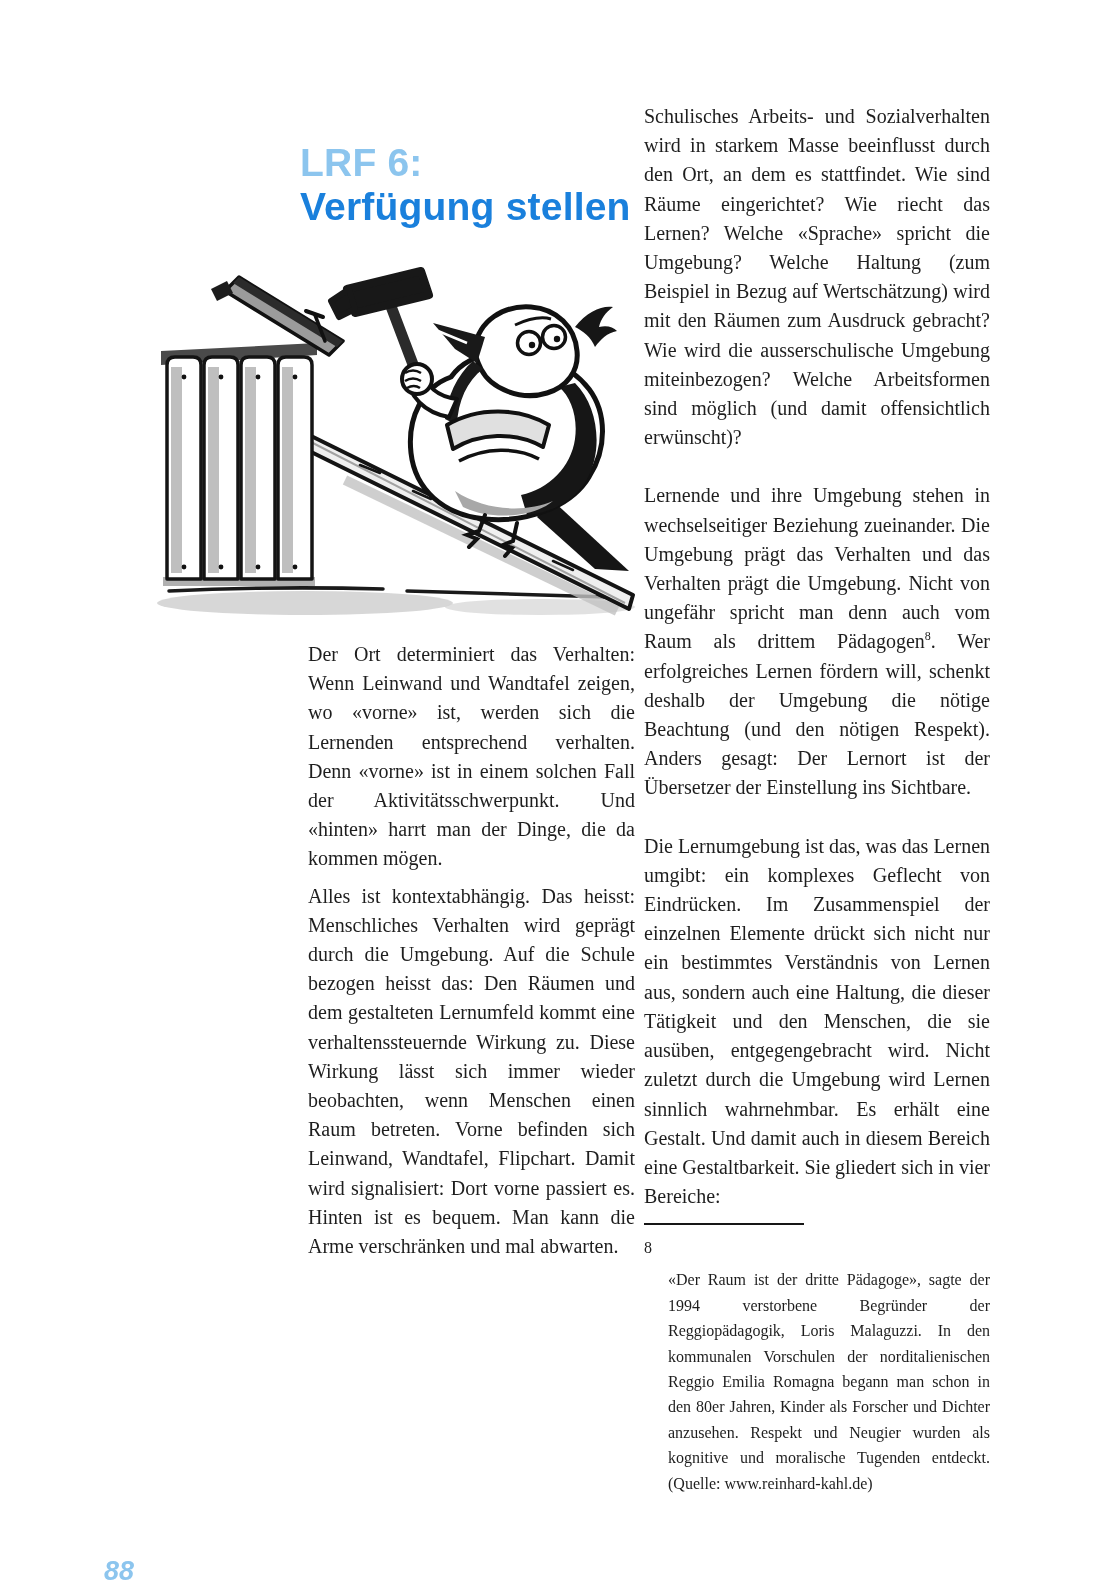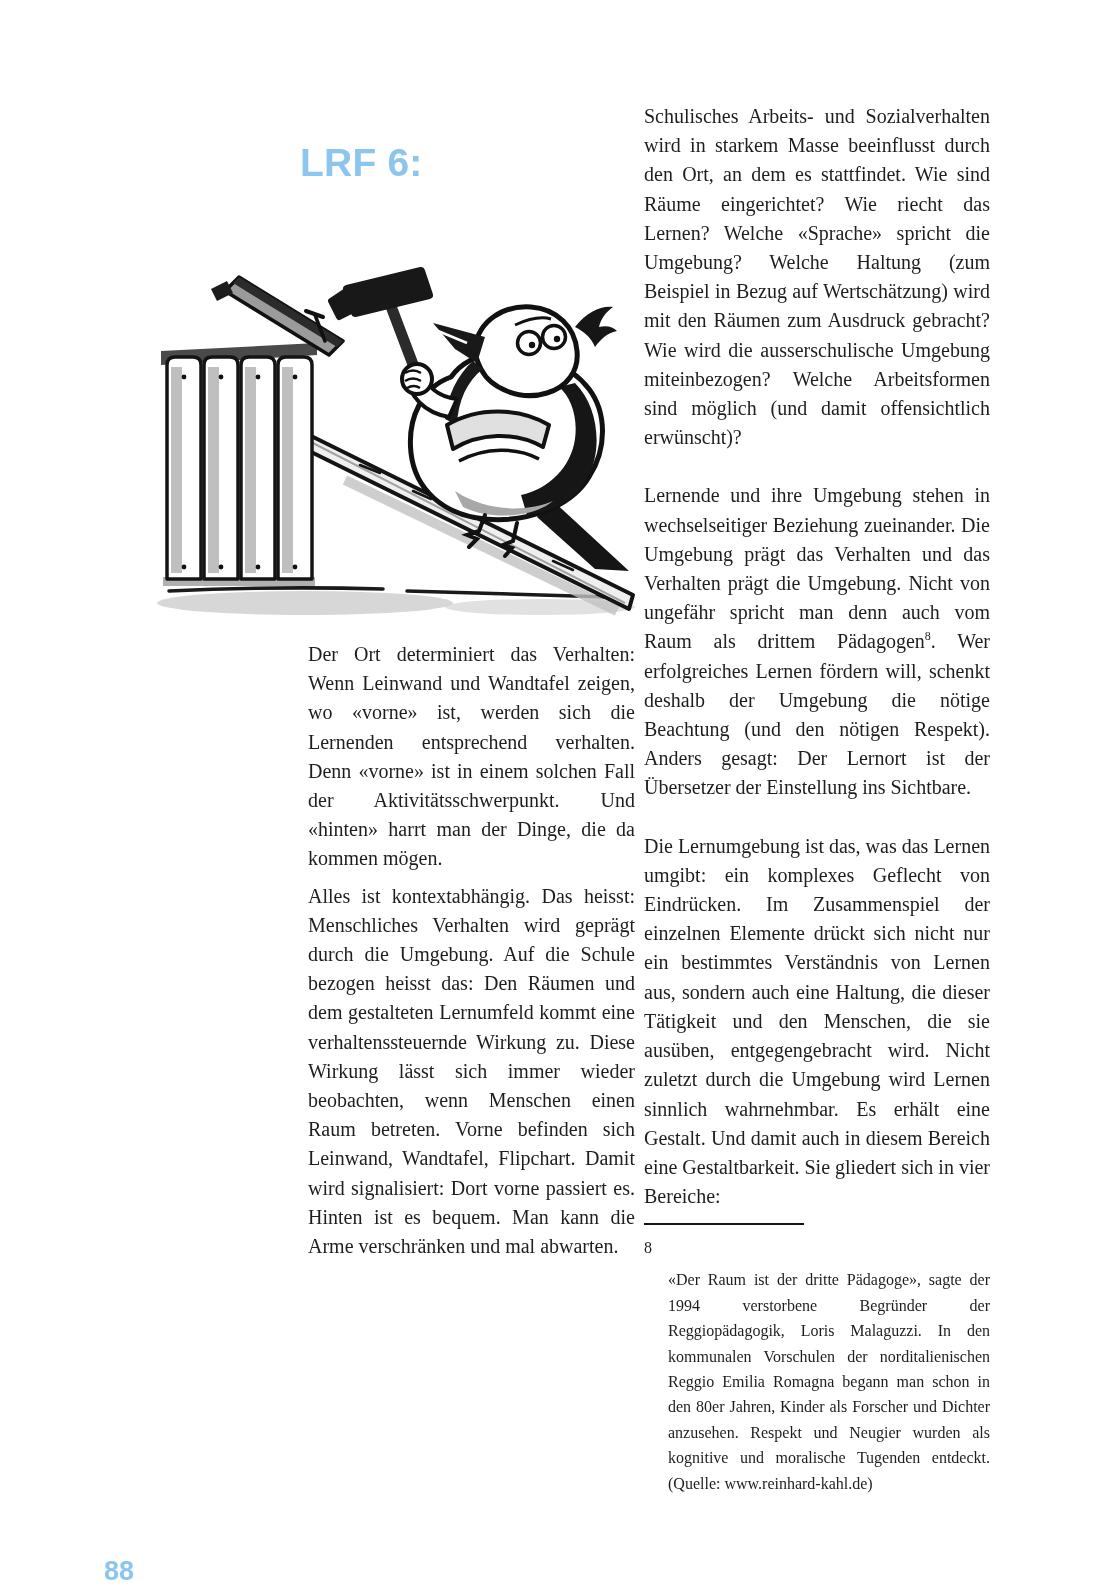--- a/index.html
+++ b/index.html
@@ -69,20 +69,21 @@
   .fn-text { flex: 1; text-align: justify; hyphens: auto; margin-top: 32px; }
 
   
   .page-footer {
     position: absolute;
     left: 104px;
     top: 1558px;
     width: 902px;
     display: flex;
     gap: 15px;
+    font-style: italic;
   }
   .page-number {
     font-family: "Liberation Sans", sans-serif;
     font-weight: bold;
     font-size: 27px;
     line-height: 1;
     color: #8cc5ee;
     padding-bottom: 3px;
   }
   .footer-text {
@@ -92,20 +93,21 @@
     color: #1e1e1e;
   }
 </style>
 </head>
 <body>
 
 <div class="page">
 
   <header class="title-block">
     <div class="kicker">LRF 6:</div>
+    <div class="title-line">Verfügung stellen</div>
   </header>
 
   <figure class="illustration" role="img" aria-label="Schwarz-weisse Cartoon-Zeichnung: Ein Vogel mit Brille sitzt auf einem schrägen Brett an einem Holzzaun und schlägt mit einem Hammer einen Nagel in ein Brett.">
     <svg viewBox="0 0 490 370" xmlns="http://www.w3.org/2000/svg">
 
       <g>
         <ellipse cx="150" cy="348" rx="148" ry="12" fill="#c6c6c6" opacity="0.7"></ellipse>
         <ellipse cx="385" cy="352" rx="95" ry="8" fill="#d4d4d4" opacity="0.7"></ellipse>
         <path d="M14 336 Q120 331 228 334" fill="none" stroke="#1a1a1a" stroke-width="3.5" stroke-linecap="round"></path>
         <path d="M252 336 L452 342" fill="none" stroke="#1a1a1a" stroke-width="3.5" stroke-linecap="round"></path>

